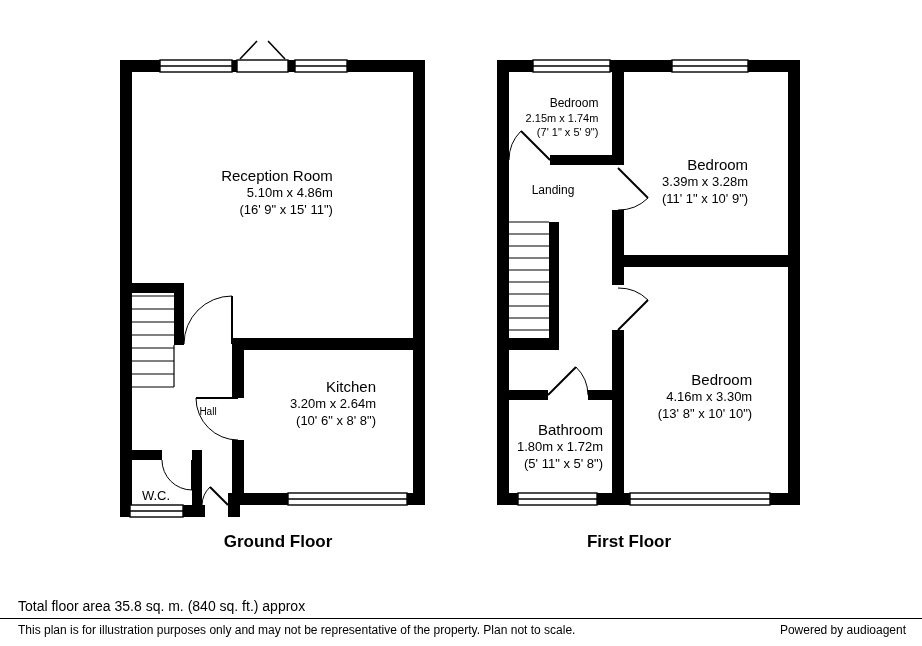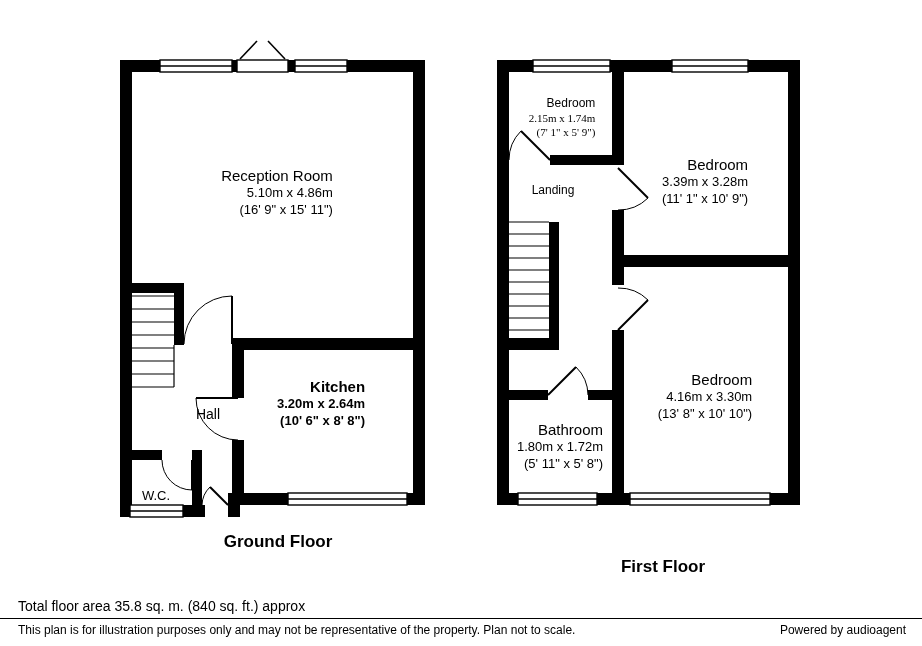--- a/index.html
+++ b/index.html
@@ -8,21 +8,21 @@
     font-family:"Liberation Sans",sans-serif;color:#000;overflow:hidden;
   }
   .plan-svg{position:absolute;left:0;top:0;}
   .room-label{
     position:absolute;transform:translateX(-50%);text-align:right;
     line-height:1.28;white-space:nowrap;
   }
   .room-name{font-size:15px;}
   .room-dims{font-size:13px;}
   .room-label.sm .room-name{font-size:12px;}
-  .room-label.sm .room-dims{font-size:11px;font-family:Liberation Serif, serif;}
+  .room-label.sm .room-dims{font-size:11px;}
   .floor-title{
     position:absolute;transform:translateX(-50%);font-weight:bold;
     font-size:17px;white-space:nowrap;
   }
   .footer-total{position:absolute;left:18px;top:598px;font-size:14px;white-space:nowrap;}
   .footer-rule{position:absolute;left:0;top:618px;width:922px;height:0;border-top:1px solid #000;}
   .footer-disclaimer{position:absolute;left:18px;top:623px;font-size:12px;white-space:nowrap;}
   .footer-powered{position:absolute;right:16px;top:623px;font-size:12px;white-space:nowrap;}
 </style>
 </head>
@@ -162,28 +162,28 @@
       </g>
     </g>
   </svg>
 
   <div class="room-label" style="left:277px;top:166px;">
     <div class="room-name">Reception Room</div>
     <div class="room-dims">5.10m x 4.86m</div>
     <div class="room-dims">(16' 9" x 15' 11")</div>
   </div>
 
-  <div class="room-label" style="left:321px;top:377px;font-weight:bold;">
+  <div class="room-label" style="left:333px;top:377px;">
     <div class="room-name">Kitchen</div>
     <div class="room-dims">3.20m x 2.64m</div>
     <div class="room-dims">(10' 6" x 8' 8")</div>
   </div>
 
   <div class="room-label" style="left:208px;top:406px;">
-    <div class="room-name" style="font-size:14px;">Hall</div>
+    <div class="room-name" style="font-size:10px;">Hall</div>
   </div>
 
   <div class="room-label" style="left:156px;top:488px;">
     <div class="room-name" style="font-size:13px;">W.C.</div>
   </div>
 
   <div class="room-label sm" style="left:562px;top:96px;">
     <div class="room-name">Bedroom</div>
     <div class="room-dims">2.15m x 1.74m</div>
     <div class="room-dims">(7' 1" x 5' 9")</div>
@@ -205,20 +205,20 @@
     <div class="room-dims">(13' 8" x 10' 10")</div>
   </div>
 
   <div class="room-label" style="left:560px;top:420px;">
     <div class="room-name">Bathroom</div>
     <div class="room-dims">1.80m x 1.72m</div>
     <div class="room-dims">(5' 11" x 5' 8")</div>
   </div>
 
   <div class="floor-title" style="left:278px;top:532px;">Ground Floor</div>
-  <div class="floor-title" style="left:663px;top:532px;margin-top:25px;">First Floor</div>
+  <div class="floor-title" style="left:629px;top:532px;">First Floor</div>
 
   <div class="footer-total">Total floor area 35.8 sq. m. (840 sq. ft.) approx</div>
   <div class="footer-rule"></div>
   <div class="footer-disclaimer">This plan is for illustration purposes only and may not be representative of the property. Plan not to scale.</div>
   <div class="footer-powered">Powered by audioagent</div>
 
 </div>
 
 </body></html>

